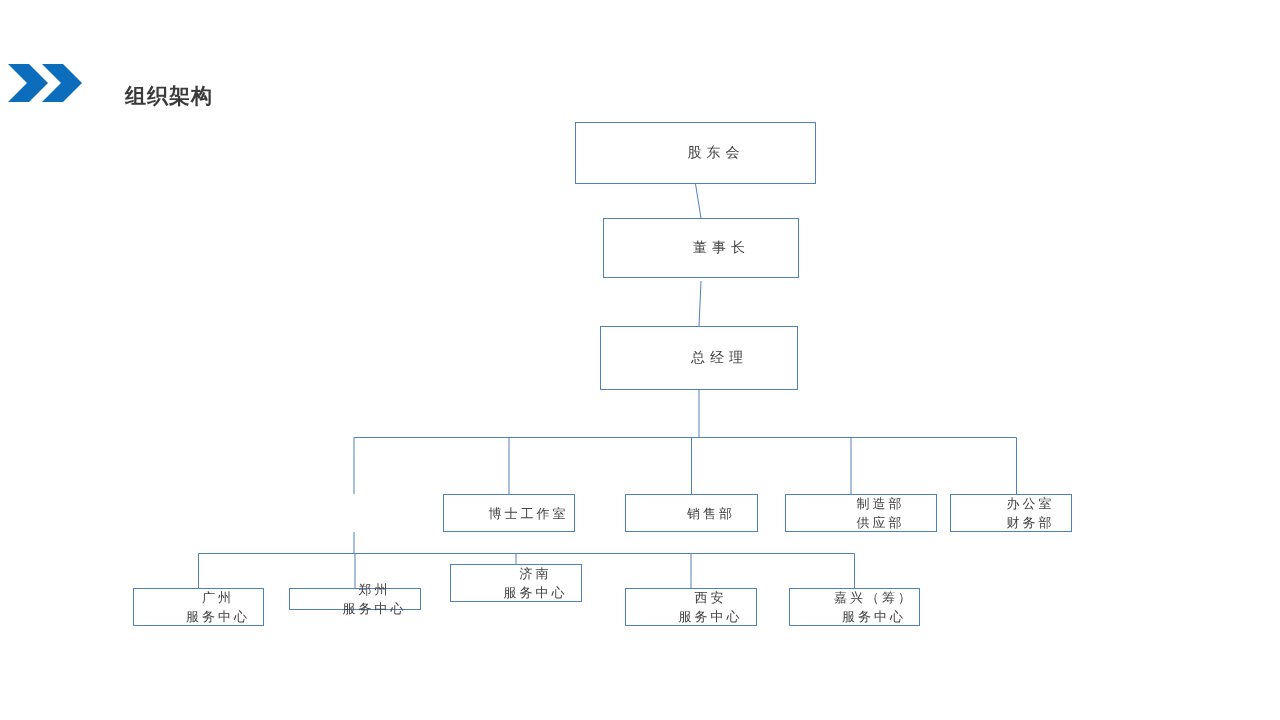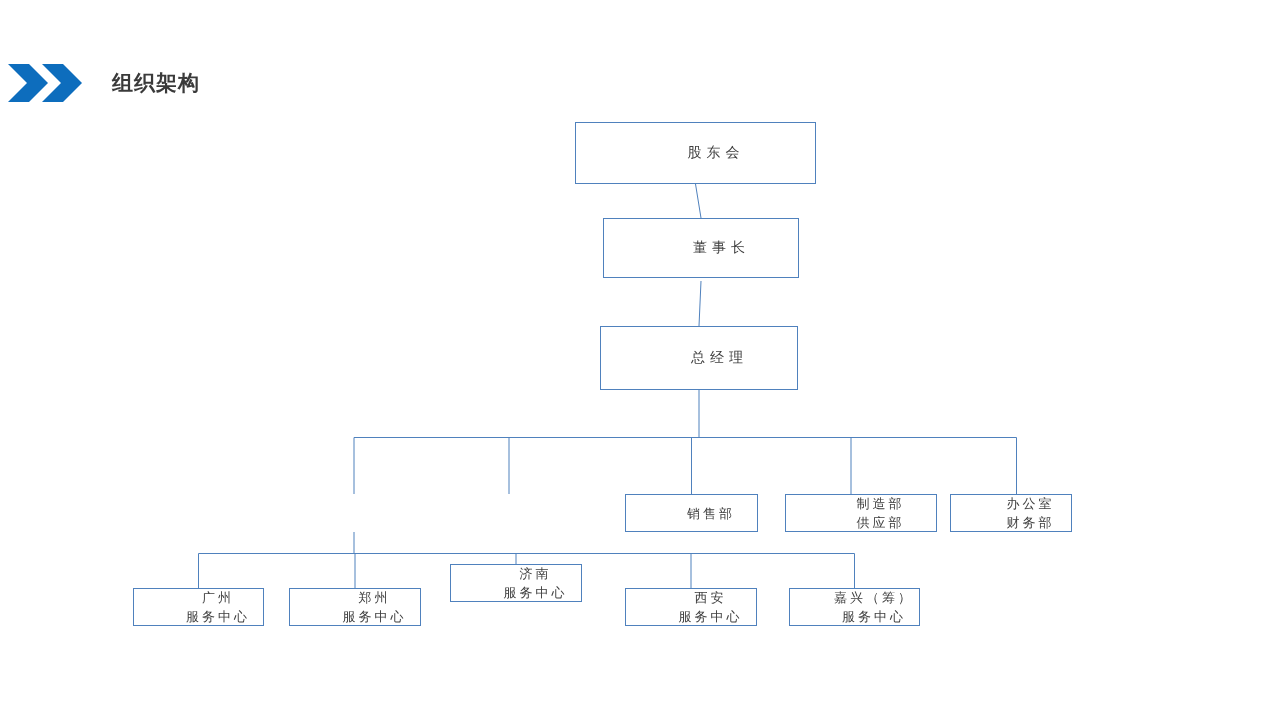--- a/index.html
+++ b/index.html
@@ -19,21 +19,21 @@
     position: absolute;
     left: 8px;
     top: 64px;
     width: 74px;
     height: 38px;
   }
   .page-title {
     position: absolute;
     left: 112px;
     top: 70px;
-    margin: 0;
+    margin: 13px;
     font-size: 21px;
     font-weight: bold;
     color: #3a3a3a;
     letter-spacing: 1px;
     line-height: 26px;
   }
   .connectors {
     position: absolute;
     left: 0;
     top: 0;
@@ -104,41 +104,44 @@
 
   <div class="node big" style="left:603px;top:218px;width:196px;height:60px">
     <span class="ln">董事长</span>
   </div>
 
   <div class="node big" style="left:600px;top:326px;width:198px;height:64px">
     <span class="ln">总经理</span>
   </div>
 
 
+  <div class="node small" style="left:443px;top:494px;width:132px;height:38px">
+    <span class="ln">博士工作室</span>
+  </div>
 
   <div class="node small" style="left:625px;top:494px;width:133px;height:38px">
     <span class="ln">销售部</span>
   </div>
 
   <div class="node small" style="left:785px;top:494px;width:152px;height:38px">
     <span class="ln">制造部</span>
     <span class="ln">供应部</span>
   </div>
 
   <div class="node small" style="left:950px;top:494px;width:122px;height:38px">
     <span class="ln">办公室</span>
     <span class="ln">财务部</span>
   </div>
 
   <div class="node small" style="left:133px;top:588px;width:131px;height:38px">
     <span class="ln">广州</span>
     <span class="ln">服务中心</span>
   </div>
 
-  <div class="node small" style="left:289px;top:588px;width:132px;height:38px">
+  <div class="node small" style="left:289px;top:588px;width:132px;height:22px">
     <span class="ln">郑州</span>
     <span class="ln">服务中心</span>
   </div>
 
   <div class="node small" style="left:450px;top:564px;width:132px;height:38px">
     <span class="ln">济南</span>
     <span class="ln">服务中心</span>
   </div>
 
   <div class="node small" style="left:625px;top:588px;width:132px;height:38px">

